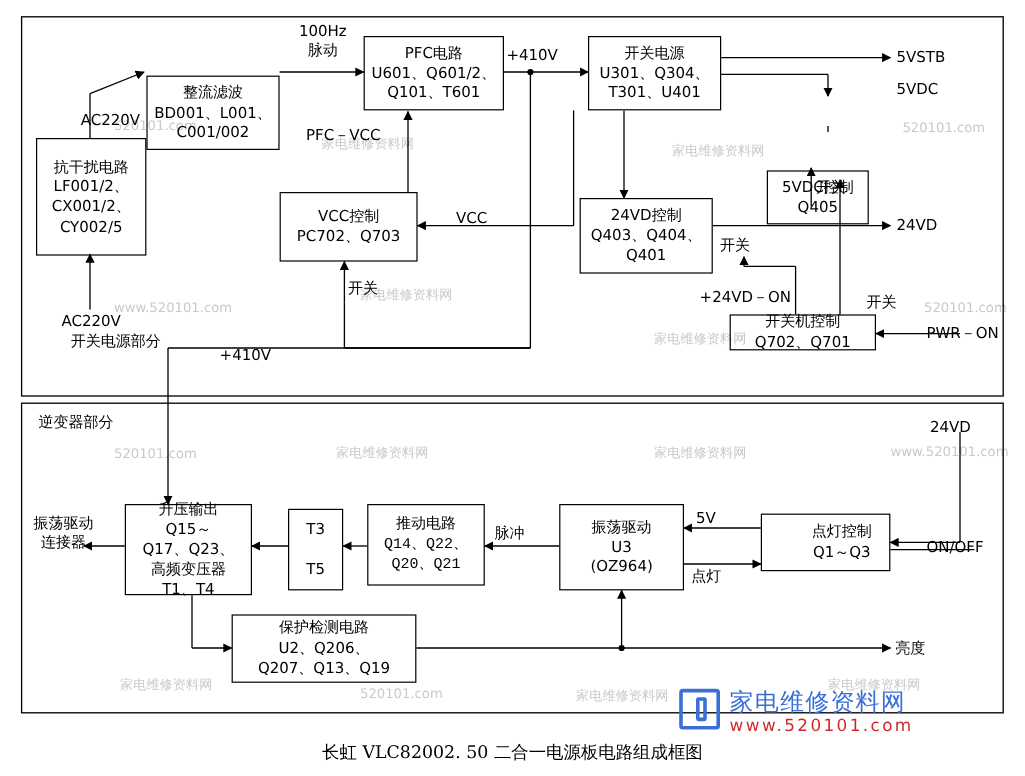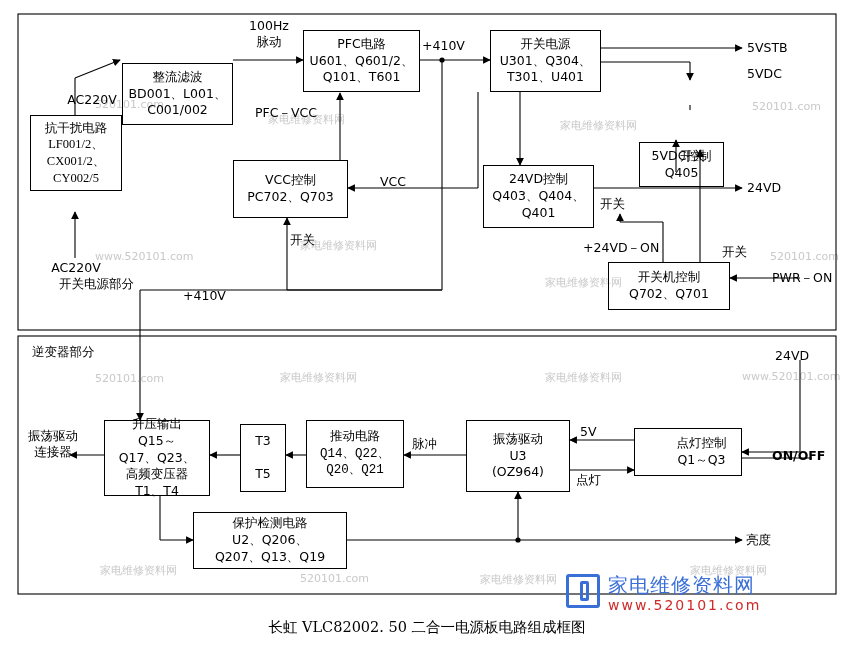--- a/index.html
+++ b/index.html
@@ -213,21 +213,21 @@
       <line x1="160" y1="540" x2="193" y2="540" marker-end="url(#arr)"></line>
 
       <line x1="347" y1="540" x2="518" y2="540"></line>
       <line x1="518" y1="540" x2="518" y2="492" marker-end="url(#arr)"></line>
 
       <line x1="518" y1="540" x2="742" y2="540" marker-end="url(#arr)"></line>
       <circle cx="518" cy="540" r="2.6" fill="#000" stroke="none"></circle>
     </g>
   </svg>
 
-  <div class="box" style="left:30px; top:115px; width:92px; height:76px;font-family:Liberation Serif, serif;">抗干扰电路
+  <div class="box" style="left:30px; top:115px; width:92px; height:98px;">抗干扰电路
 LF001/2、
 CX001/2、
 CY002/5</div>
 
   <div class="box" style="left:122px; top:30px; width:111px; height:62px;margin-top:33px;">整流滤波
 BD001、L001、
 C001/002</div>
 
   <div class="box" style="left:303px; top:30px; width:117px; height:62px;">PFC电路
 U601、Q601/2、
@@ -240,21 +240,21 @@
   <div class="box" style="left:233px; top:160px; width:115px; height:58px;">VCC控制
 PC702、Q703</div>
 
   <div class="box" style="left:639px; top:110px; width:85px; height:45px;margin-top:32px;">5VDC控制
 Q405</div>
 
   <div class="box" style="left:483px; top:165px; width:111px; height:63px;">24VD控制
 Q403、Q404、
 Q401</div>
 
-  <div class="box" style="left:608px; top:262px; width:122px; height:48px;">开关机控制
+  <div class="box" style="left:608px; top:262px; width:122px; height:30px;">开关机控制
 Q702、Q701</div>
 
   <div class="box" style="left:104px; top:420px; width:106px; height:76px;">升压输出
 Q15～
 Q17、Q23、
 高频变压器
 T1、T4</div>
 
   <div class="box" style="left:240px; top:424px; width:46px; height:68px;">T3
 
@@ -316,21 +316,21 @@
 
   <div class="lbl center" style="left:22px; top:428px; width:62px;">振荡驱动
 连接器</div>
 
   <div class="lbl" style="left:412px; top:436px;">脉冲</div>
 
   <div class="lbl" style="left:580px; top:424px;">5V</div>
 
   <div class="lbl" style="left:576px; top:472px;">点灯</div>
 
-  <div class="lbl" style="left:772px; top:448px;font-weight:bold;">ON/OFF</div>
+  <div class="lbl" style="left:772px; top:448px;">ON/OFF</div>
 
   <div class="lbl" style="left:746px; top:532px;">亮度</div>
 
   <div class="caption" style="top:618px;">长虹 VLC82002. 50 二合一电源板电路组成框图</div>
 
   <div id="logo">
     <div class="mark"></div>
     <div class="name">家电维修资料网</div>
     <div class="url">www.520101.com</div>
   </div>

